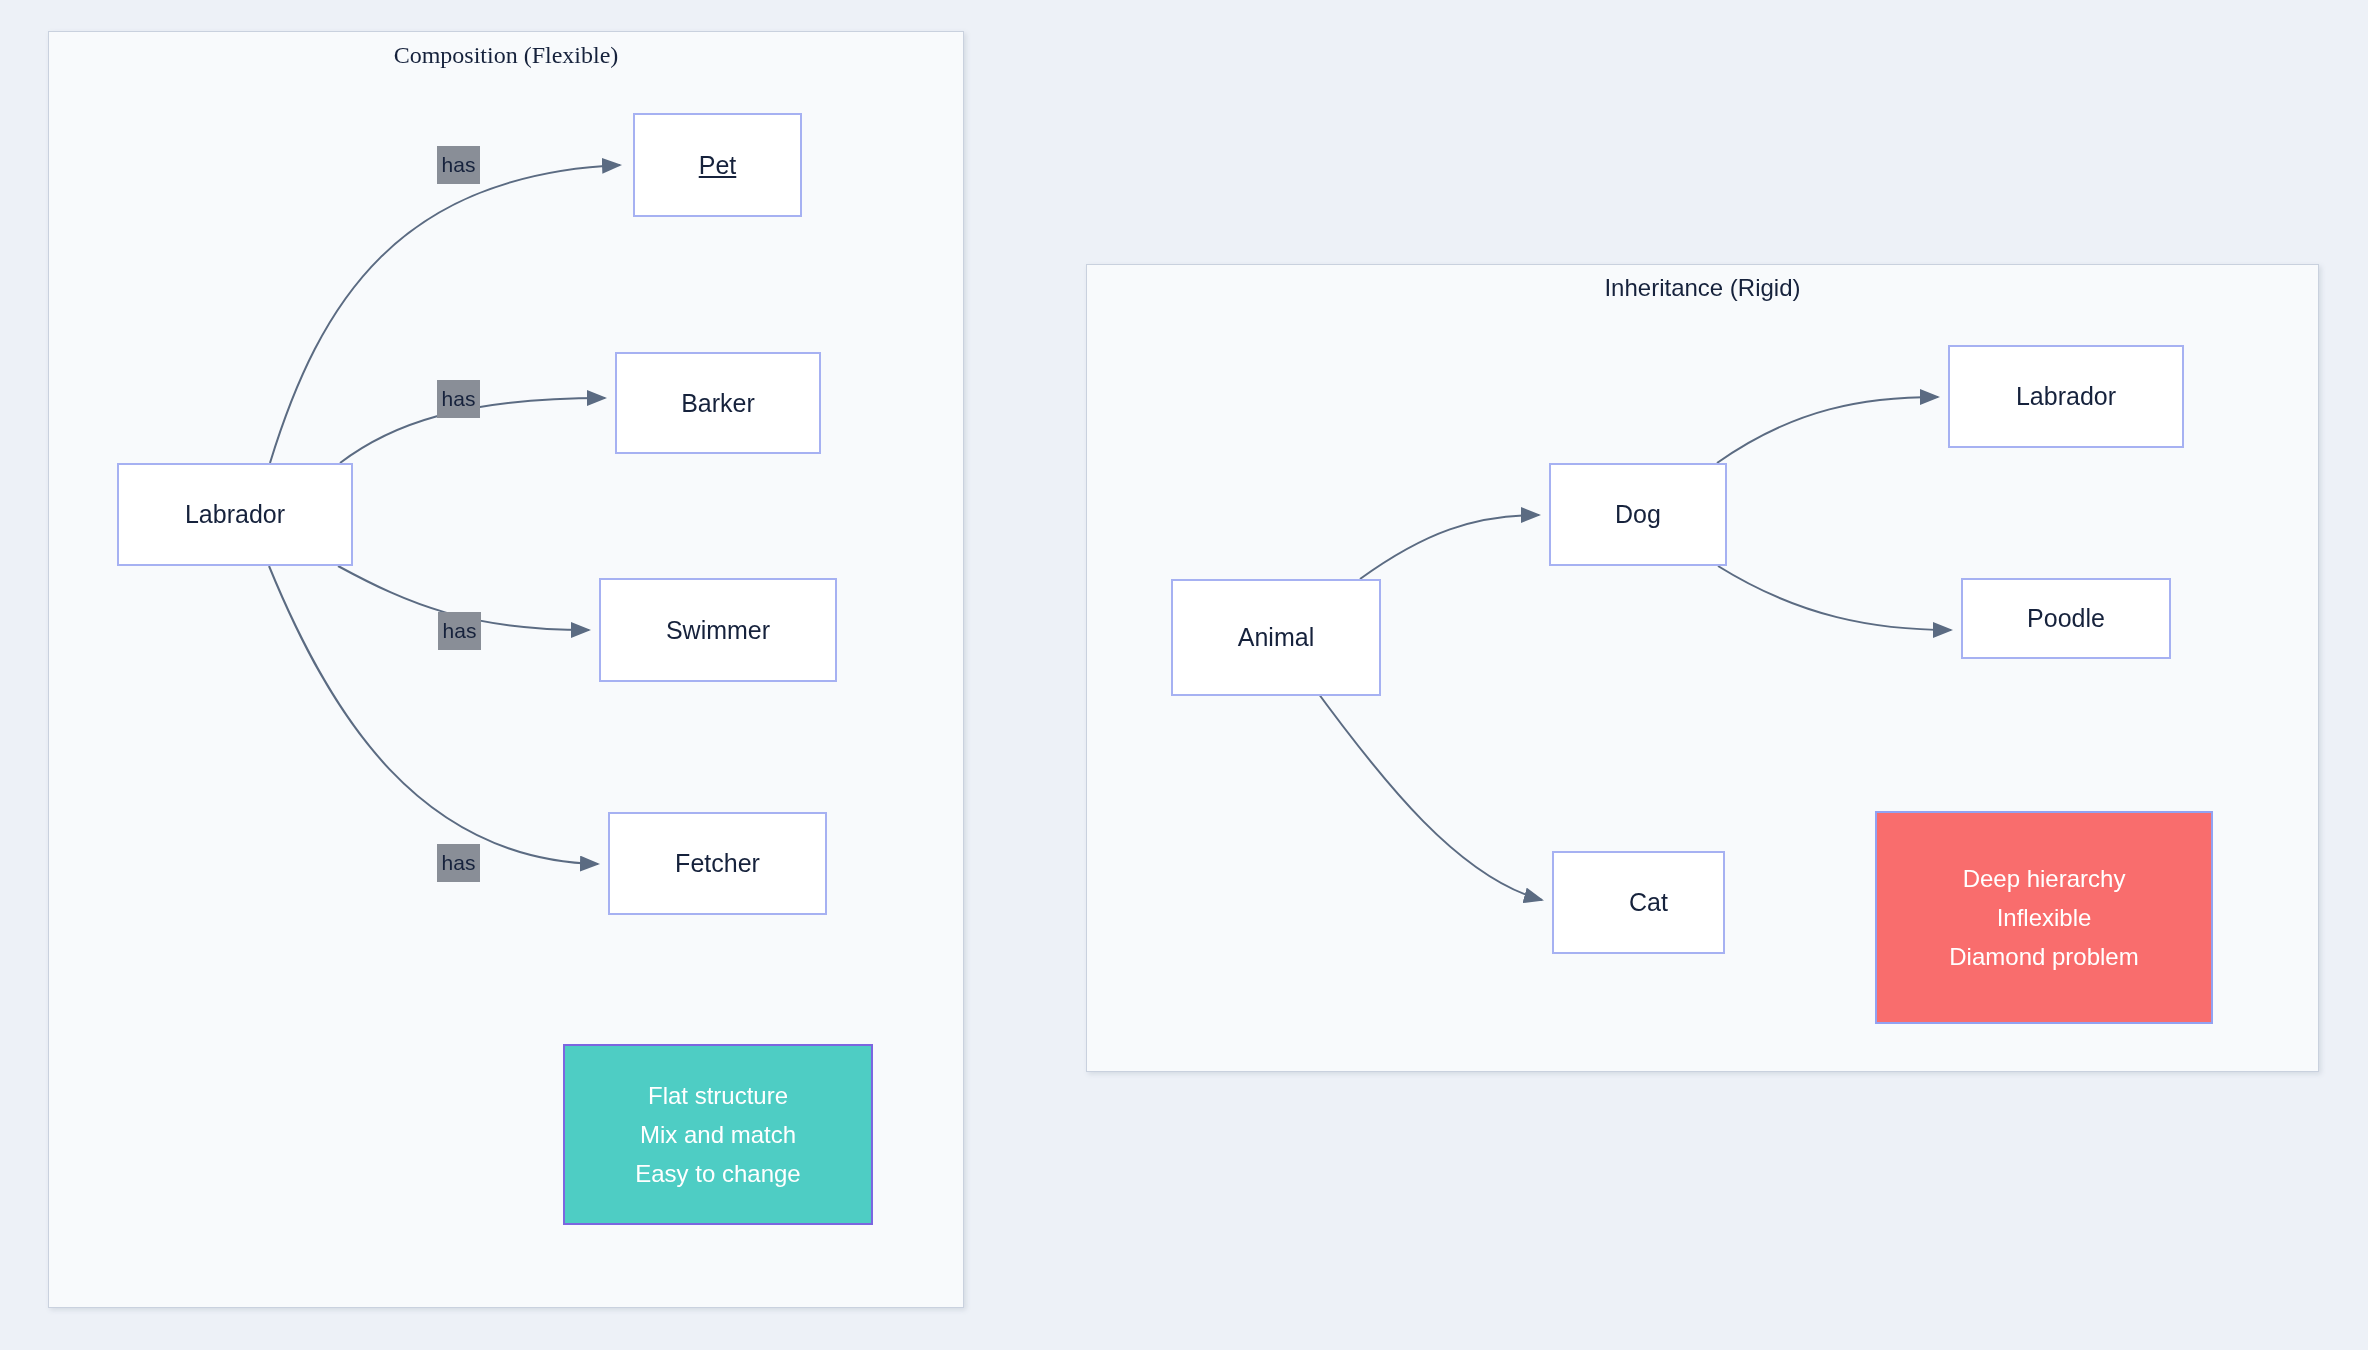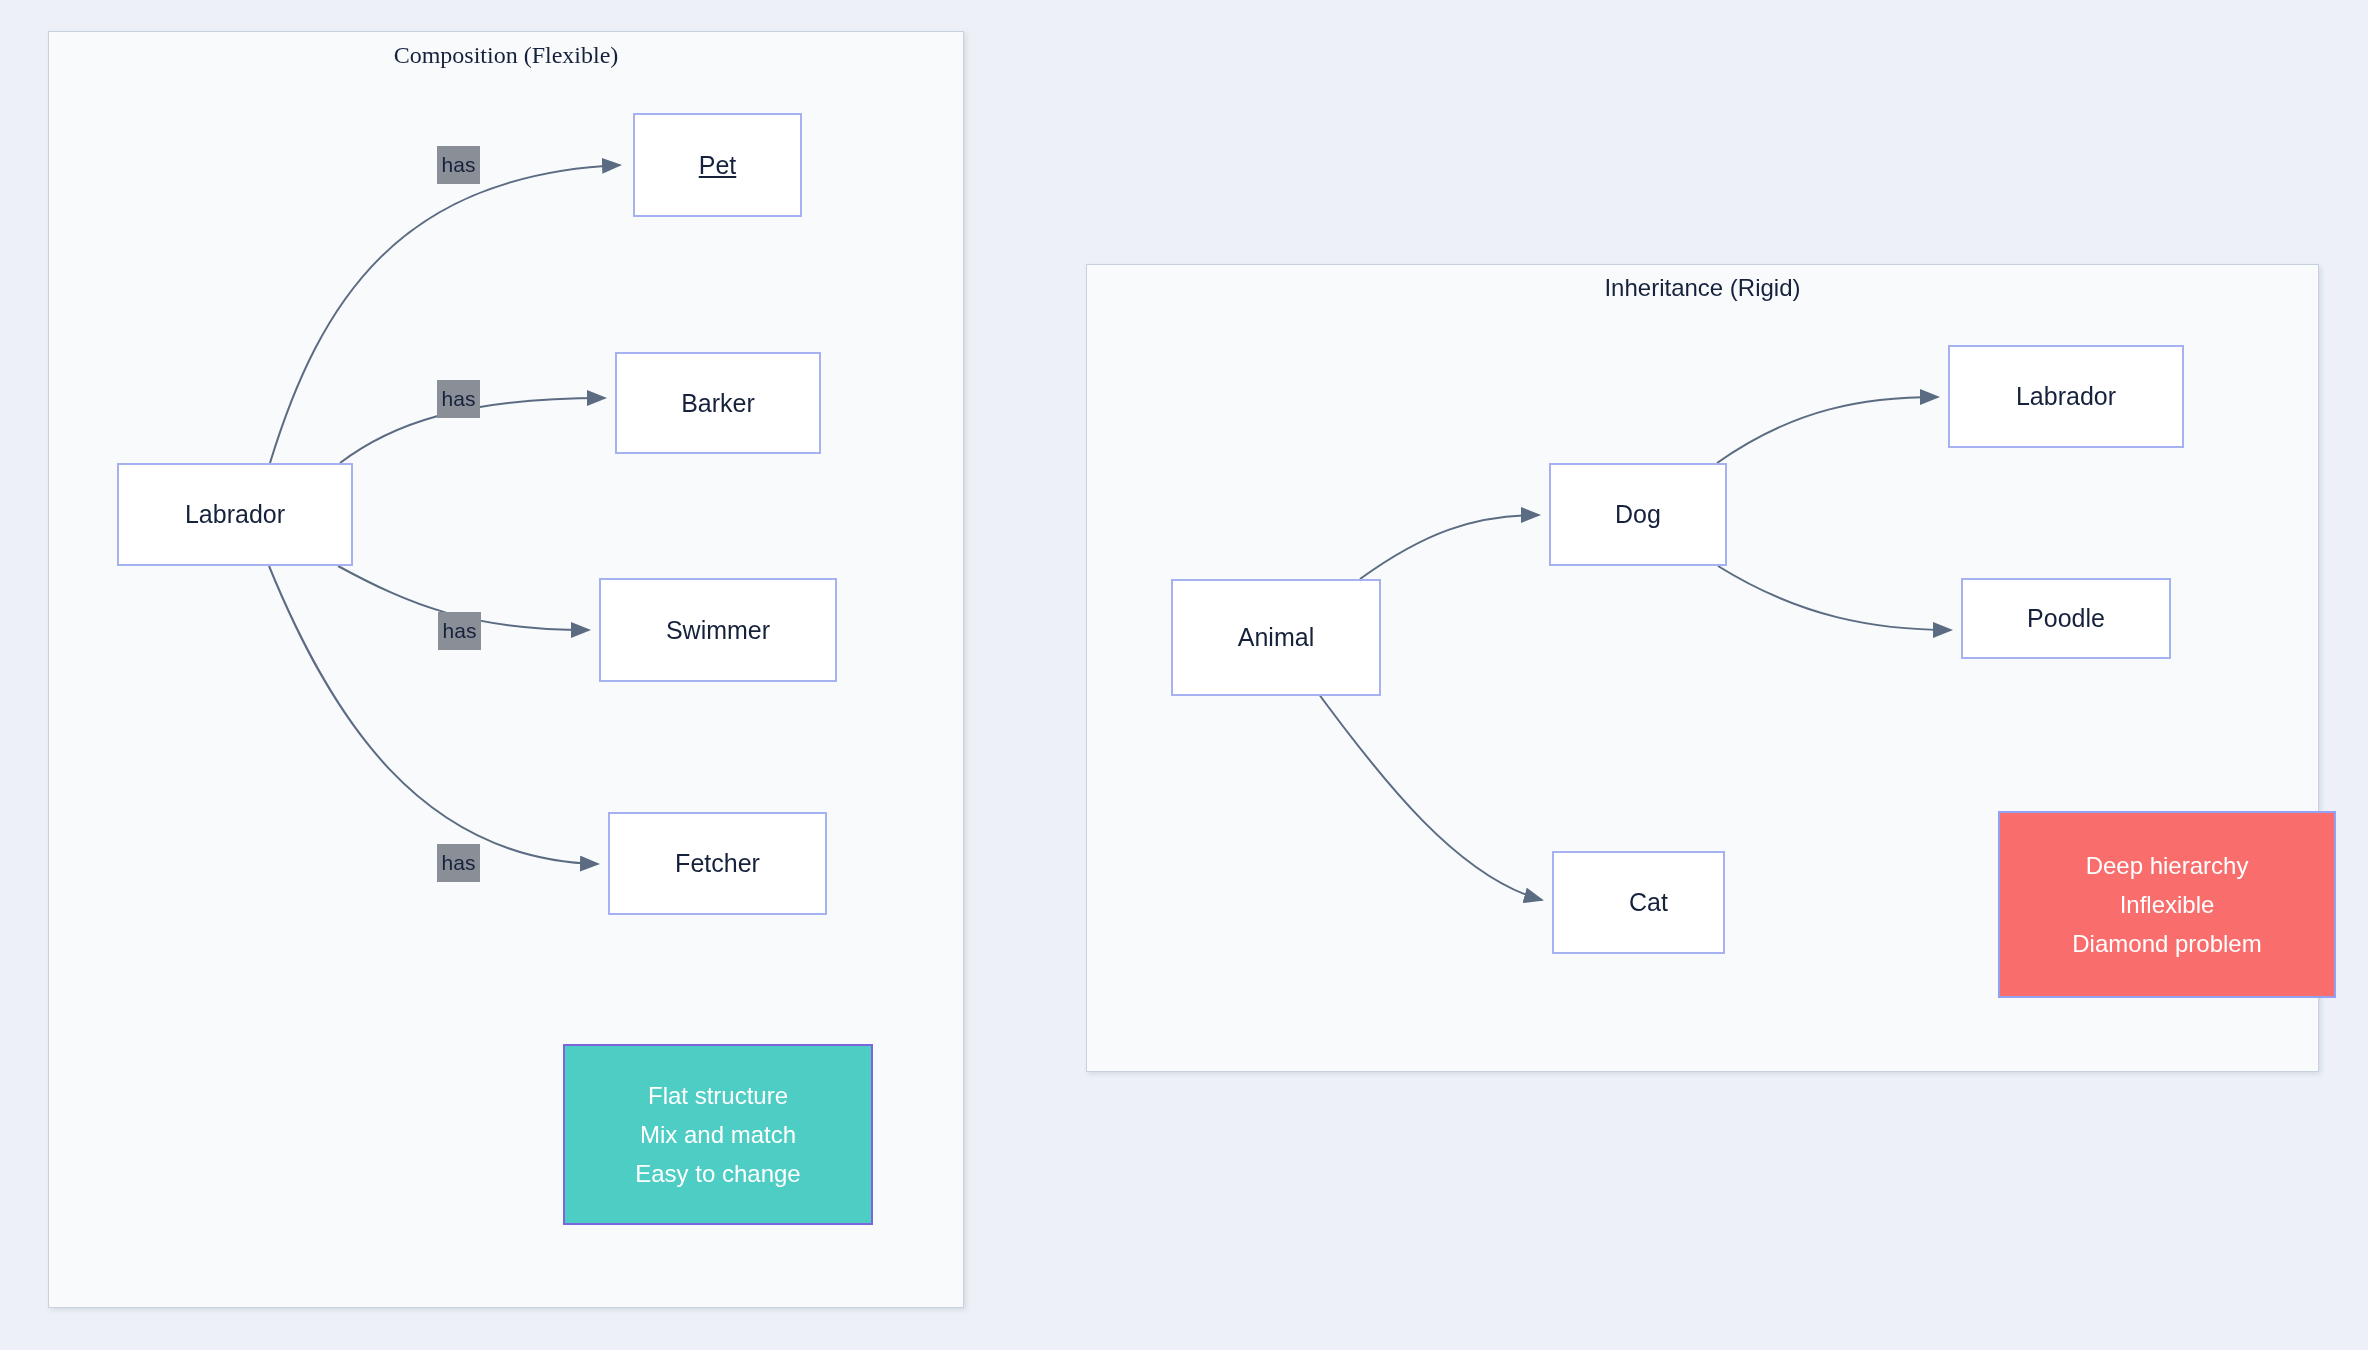--- a/index.html
+++ b/index.html
@@ -104,17 +104,17 @@
 
 <div class="panel" style="left:1086px;top:264px;width:1233px;height:808px;"></div>
 <div class="panel-title" style="left:1086px;top:274px;width:1233px;">Inheritance (Rigid)</div>
 
 <div class="node" style="left:1171px;top:579px;width:210px;height:117px;">Animal</div>
 <div class="node" style="left:1549px;top:463px;width:178px;height:103px;">Dog</div>
 <div class="node" style="left:1948px;top:345px;width:236px;height:103px;">Labrador</div>
 <div class="node" style="left:1961px;top:578px;width:210px;height:81px;">Poodle</div>
 <div class="node" style="left:1552px;top:851px;width:173px;height:103px;padding-left:20px;">Cat</div>
 
-<div class="note note-bad" style="left:1998px;top:811px;width:338px;height:187px;">
+<div class="note note-bad" style="left:1875px;top:811px;width:338px;height:213px;">
   <div>Deep hierarchy</div>
   <div>Inflexible</div>
   <div>Diamond problem</div>
 </div>
 
 </body></html>

